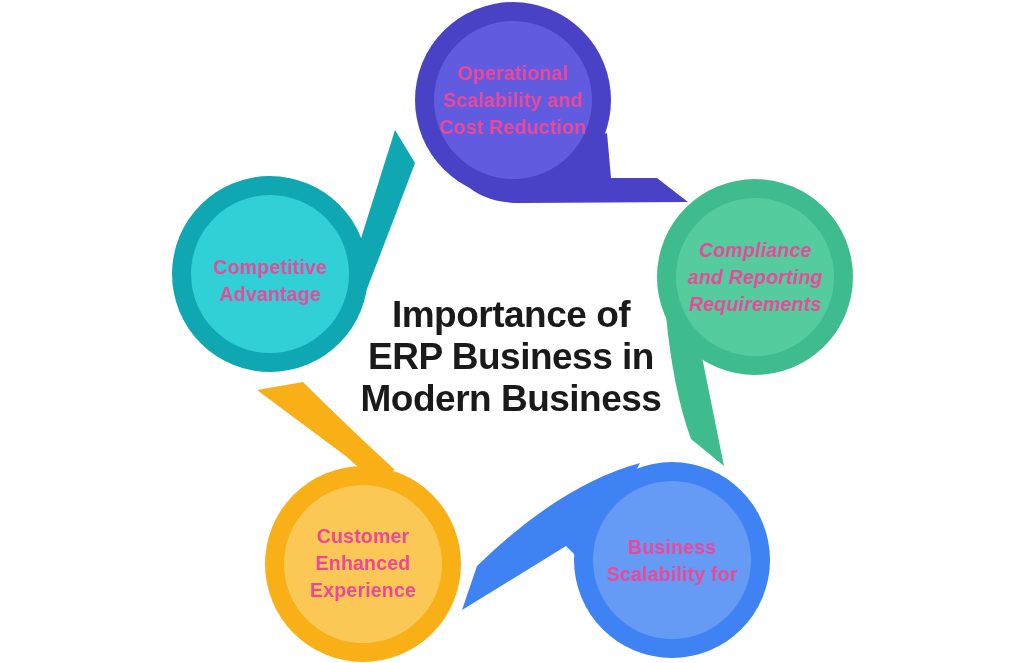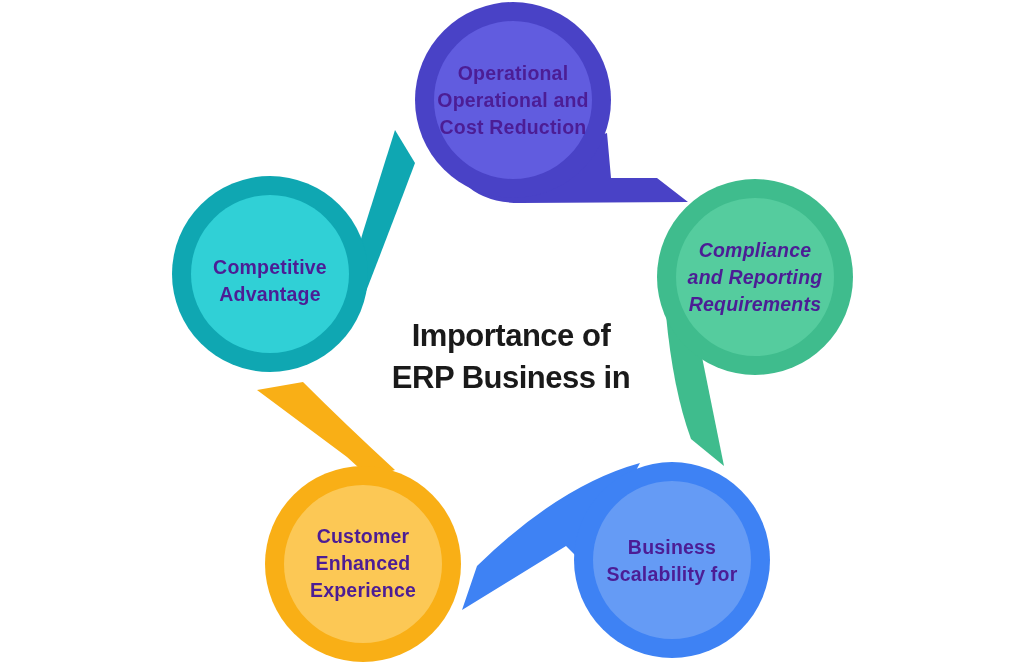--- a/index.html
+++ b/index.html
@@ -20,37 +20,37 @@
     left: 0;
     top: 0;
     width: 1024px;
     height: 663px;
     display: block;
   }
   .node-label {
     position: absolute;
     transform: translate(-50%, -50%);
     text-align: center;
-    color: #4c1d95;
+    color: #ec4899;
     font-size: 19.5px;
     font-weight: bold;
     line-height: 27px;
     letter-spacing: 0.2px;
     white-space: nowrap;
     pointer-events: none;
   }
   .node-label span { display: block; }
   .diagram-title {
     position: absolute;
     left: 511px;
     top: 357px;
     transform: translate(-50%, -50%);
     text-align: center;
     color: #1a1a1a;
-    font-size: 31px;
+    font-size: 37px;
     font-weight: bold;
     line-height: 42px;
     letter-spacing: -0.5px;
     white-space: nowrap;
     pointer-events: none;
   }
   .diagram-title span { display: block; }
 </style>
 </head>
 <body>
@@ -85,21 +85,21 @@
 
     <g>
       <path d="M 358,312 Q 388,235 415,163 L 395,130 L 363,232 L 352,270 Z" fill="#0fa7b2"></path>
       <circle cx="270" cy="274" r="98" fill="#0fa7b2"></circle>
       <circle cx="270" cy="274" r="79" fill="#30d0d6"></circle>
     </g>
   </svg>
 
   <div class="node-label" style="left:513px; top:100px;">
     <span>Operational</span>
-    <span>Operational and</span>
+    <span>Scalability and</span>
     <span>Cost Reduction</span>
   </div>
 
   <div class="node-label" style="left:755px; top:277px;font-style:italic;">
     <span>Compliance</span>
     <span>and Reporting</span>
     <span>Requirements</span>
   </div>
 
   <div class="node-label" style="left:672px; top:561px;">
@@ -114,15 +114,16 @@
   </div>
 
   <div class="node-label" style="left:270px; top:281px;">
     <span>Competitive</span>
     <span>Advantage</span>
   </div>
 
   <div class="diagram-title">
     <span>Importance of</span>
     <span>ERP Business in</span>
+    <span>Modern Business</span>
   </div>
 
 </div>
 
 </body></html>

